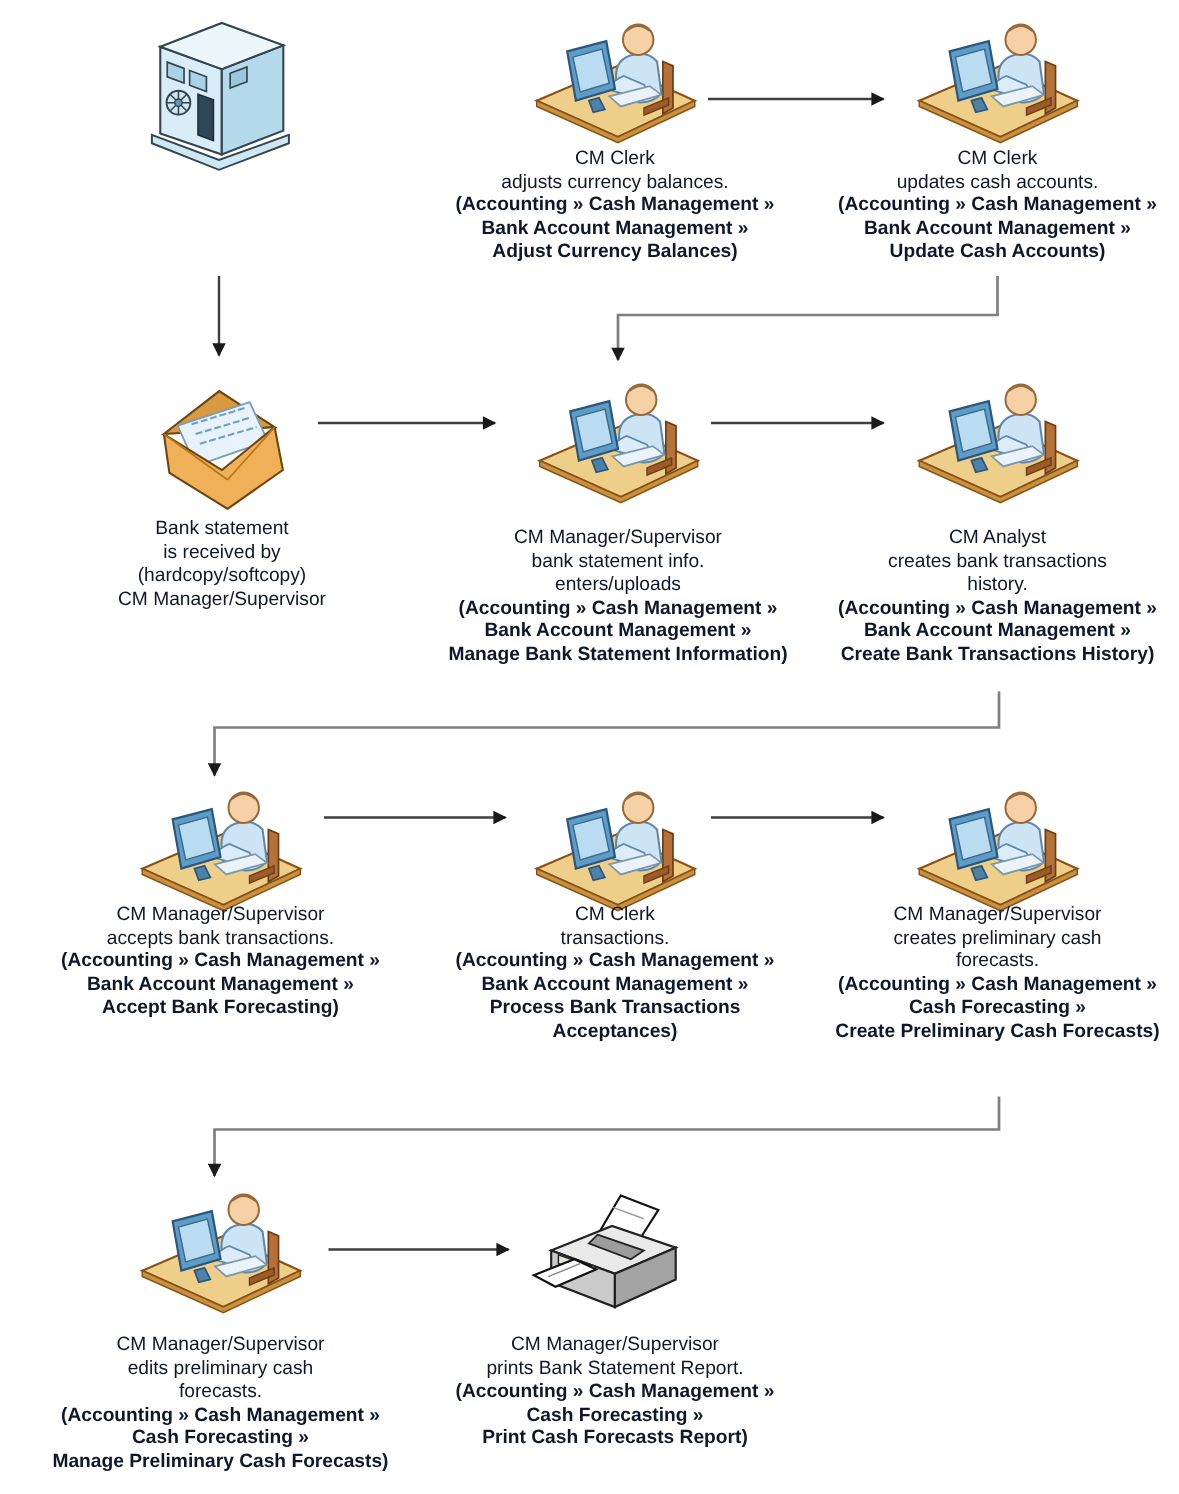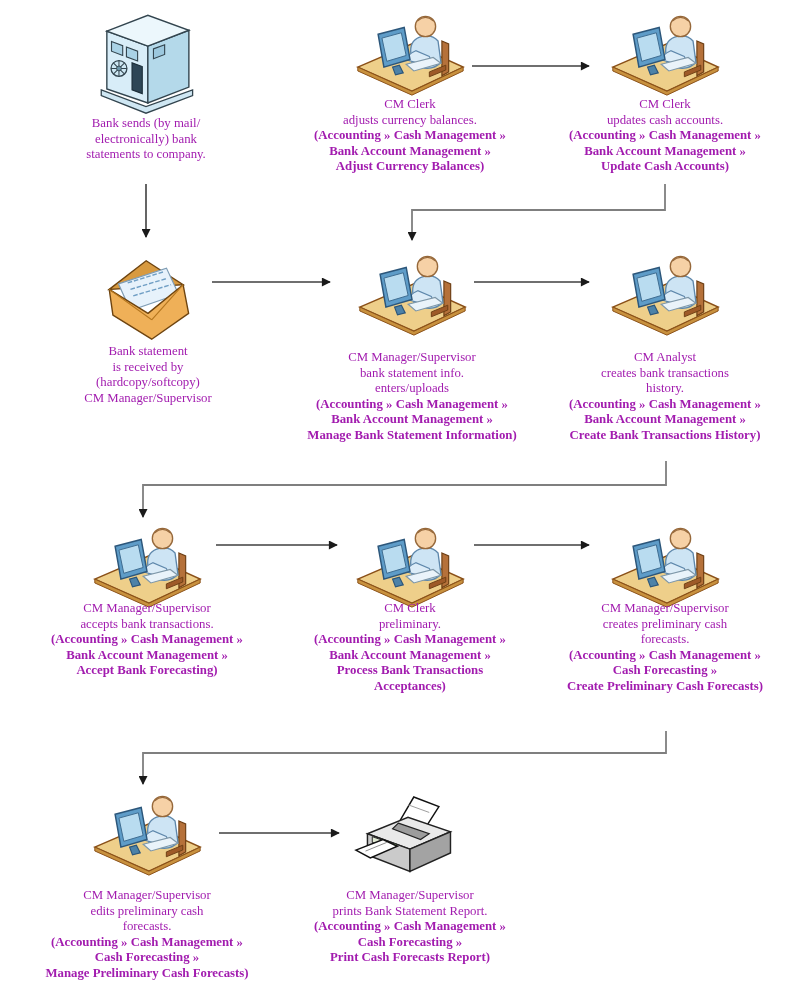--- a/index.html
+++ b/index.html
@@ -2,21 +2,21 @@
 <html><head>
 <meta charset="utf-8">
 <style>
   * { margin:0; padding:0; box-sizing:border-box; }
   html,body { background:#ffffff; }
   body { font-family:"Liberation Sans", sans-serif; }
   .canvas { position:relative; width:786px; height:996px; background:#ffffff; overflow:hidden; }
   .overlay { position:absolute; left:0; top:0; pointer-events:none; }
   .icon { position:absolute; }
   .icon svg { display:block; }
-  .caption { position:absolute; text-align:center; font-size:12.8px; line-height:15.5px; color:#a21caf;font-family:Liberation Serif, serif; }
+  .caption { position:absolute; text-align:center; font-size:12.8px; line-height:15.5px; color:#0f172a; }
   .caption .path { font-weight:bold; }
   .defs-holder { position:absolute; width:0; height:0; overflow:hidden; }
 </style>
 </head>
 <body>
 
 <div class="canvas">
 
   <div class="defs-holder">
   <svg width="0" height="0" aria-hidden="true">
@@ -138,25 +138,20 @@
     <svg width="116" height="87" viewBox="0 0 120 90">
         <use href="#sym-person"></use>
       </svg>
   </div>
   <div class="icon" style="left:352px; top:795px;">
     <svg width="112" height="89" viewBox="0 0 116 92">
         <use href="#sym-printer"></use>
       </svg>
   </div>
 
-  <div class="caption" style="left:46px; top:116px; width:200px;">
-    <div>Bank sends (by mail/</div>
-    <div>electronically) bank</div>
-    <div>statements to company.</div>
-  </div>
 
   <div class="caption" style="left:285px; top:97px; width:250px;">
     <div>CM Clerk</div>
     <div>adjusts currency balances.</div>
     <div class="path">(Accounting » Cash Management »</div>
     <div class="path">Bank Account Management »</div>
     <div class="path">Adjust Currency Balances)</div>
   </div>
 
   <div class="caption" style="left:542px; top:97px; width:246px;">
@@ -195,21 +190,21 @@
   <div class="caption" style="left:21px; top:601px; width:252px;">
     <div>CM Manager/Supervisor</div>
     <div>accepts bank transactions.</div>
     <div class="path">(Accounting » Cash Management »</div>
     <div class="path">Bank Account Management »</div>
     <div class="path">Accept Bank Forecasting)</div>
   </div>
 
   <div class="caption" style="left:285px; top:601px; width:250px;">
     <div>CM Clerk</div>
-    <div>preliminary.</div>
+    <div>transactions.</div>
     <div class="path">(Accounting » Cash Management »</div>
     <div class="path">Bank Account Management »</div>
     <div class="path">Process Bank Transactions</div>
     <div class="path">Acceptances)</div>
   </div>
 
   <div class="caption" style="left:542px; top:601px; width:246px;">
     <div>CM Manager/Supervisor</div>
     <div>creates preliminary cash</div>
     <div>forecasts.</div>

